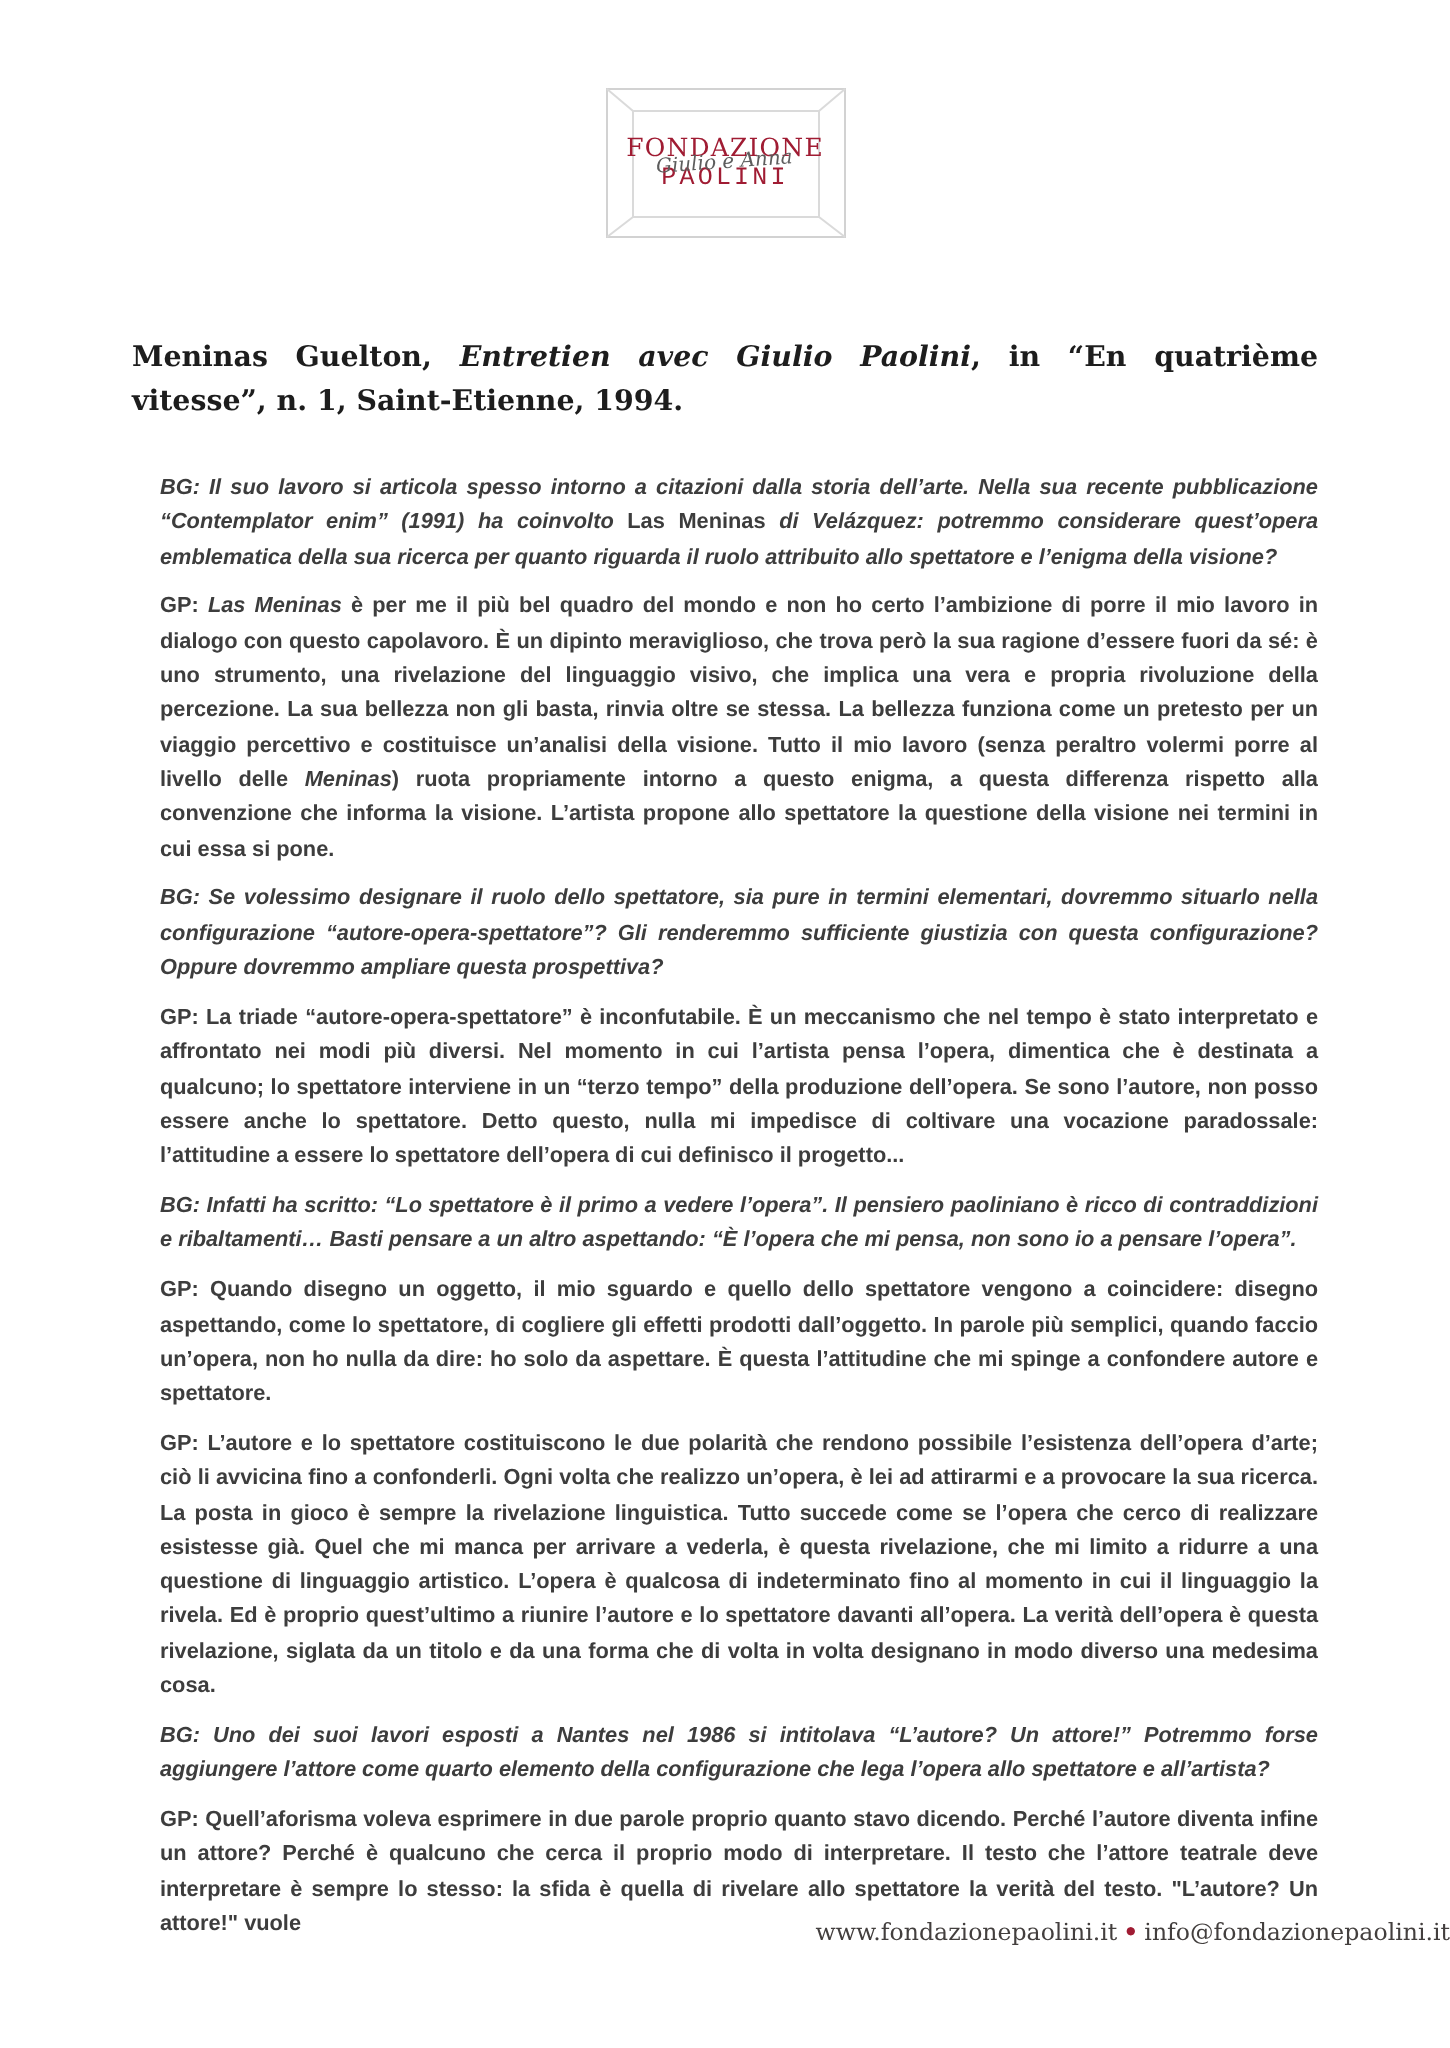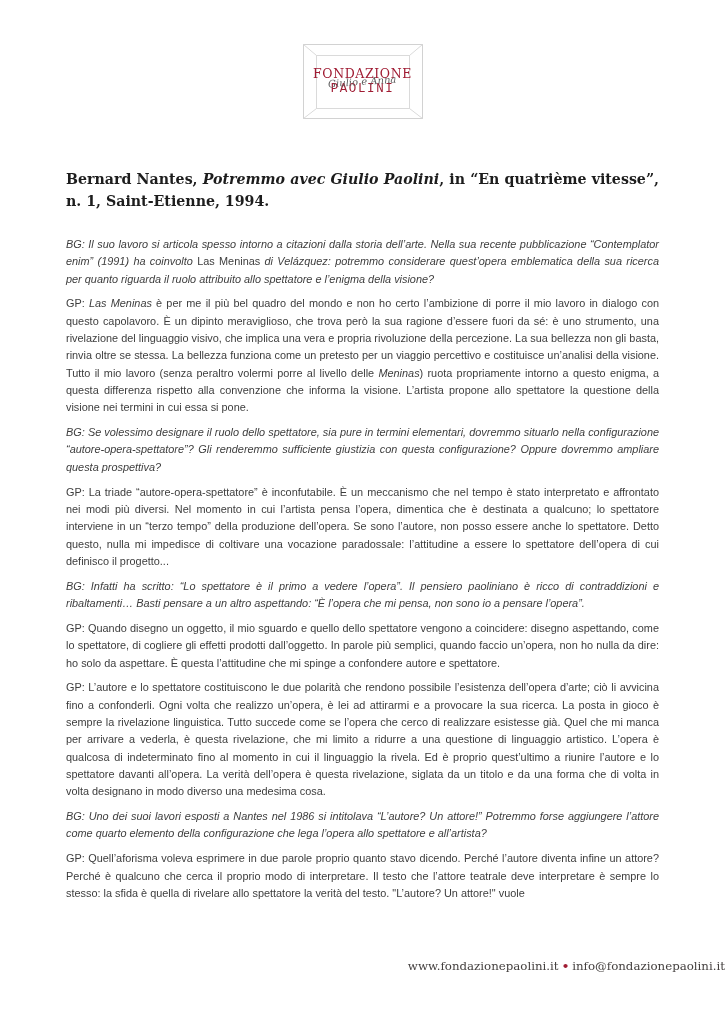--- a/index.html
+++ b/index.html
@@ -59,25 +59,26 @@
     font-size: 14.2px;
     line-height: 21.5px;
     color: #1d1d1d;
     text-align: justify;
   }
   .doc-title .em { font-style: italic; }
 
   
   .doc-body {
     position: absolute;
-    left: 66px; right: 66px; top: 236px;
+    left: 80px; right: 66px; top: 236px;
     font-size: 10.9px;
     line-height: 17.3px;
     color: #3d3d3d;
     text-align: justify;
+    font-weight: bold;
   }
   .doc-body p { margin: 0 0 7.6px 0; }
   .para.bg { font-style: italic; }
   .para.bg .em { font-style: normal; }
   .para.gp .em { font-style: italic; }
 
   
   .doc-footer {
     position: absolute;
     left: 0; right: 0; top: 959px;
@@ -104,21 +105,21 @@
       <line x1="119.5" y1="74.5" x2="106.5" y2="64.5" stroke="#dadada" stroke-width="1"></line>
     </svg>
     <div class="logo-text">
       <span class="logo-line1">FONDAZIONE</span>
       <span class="logo-script">Giulio e Anna</span>
       <span class="logo-line2">PAOLINI</span>
     </div>
   </div>
 
   <div class="doc-title">
-    <span>Bernard Nantes, </span><span class="em">Potremmo avec Giulio Paolini</span><span>, in “En quatrième vitesse”, n. 1, Saint-Etienne, 1994.</span>
+    <span>Meninas Guelton, </span><span class="em">Entretien avec Giulio Paolini</span><span>, in “En quatrième vitesse”, n. 1, Saint-Etienne, 1994.</span>
   </div>
 
   <div class="doc-body">
       <p class="para bg"><span>BG: Il suo lavoro si articola spesso intorno a citazioni dalla storia dell’arte. Nella sua recente pubblicazione “Contemplator enim” (1991) ha coinvolto </span><span class="em">Las Meninas</span><span> di Velázquez: potremmo considerare quest’opera emblematica della sua ricerca per quanto riguarda il ruolo attribuito allo spettatore e l’enigma della visione?</span></p>
       <p class="para gp"><span>GP: </span><span class="em">Las Meninas</span><span> è per me il più bel quadro del mondo e non ho certo l’ambizione di porre il mio lavoro in dialogo con questo capolavoro. È un dipinto meraviglioso, che trova però la sua ragione d’essere fuori da sé: è uno strumento, una rivelazione del linguaggio visivo, che implica una vera e propria rivoluzione della percezione. La sua bellezza non gli basta, rinvia oltre se stessa. La bellezza funziona come un pretesto per un viaggio percettivo e costituisce un’analisi della visione. Tutto il mio lavoro (senza peraltro volermi porre al livello delle </span><span class="em">Meninas</span><span>) ruota propriamente intorno a questo enigma, a questa differenza rispetto alla convenzione che informa la visione. L’artista propone allo spettatore la questione della visione nei termini in cui essa si pone.</span></p>
       <p class="para bg"><span>BG: Se volessimo designare il ruolo dello spettatore, sia pure in termini elementari, dovremmo situarlo nella configurazione “autore-opera-spettatore”? Gli renderemmo sufficiente giustizia con questa configurazione? Oppure dovremmo ampliare questa prospettiva?</span></p>
       <p class="para gp"><span>GP: La triade “autore-opera-spettatore” è inconfutabile. È un meccanismo che nel tempo è stato interpretato e affrontato nei modi più diversi. Nel momento in cui l’artista pensa l’opera, dimentica che è destinata a qualcuno; lo spettatore interviene in un “terzo tempo” della produzione dell’opera. Se sono l’autore, non posso essere anche lo spettatore. Detto questo, nulla mi impedisce di coltivare una vocazione paradossale: l’attitudine a essere lo spettatore dell’opera di cui definisco il progetto...</span></p>
       <p class="para bg"><span>BG: Infatti ha scritto: “Lo spettatore è il primo a vedere l’opera”. Il pensiero paoliniano è ricco di contraddizioni e ribaltamenti… Basti pensare a un altro aspettando: “È l’opera che mi pensa, non sono io a pensare l’opera”.</span></p>
       <p class="para gp"><span>GP: Quando disegno un oggetto, il mio sguardo e quello dello spettatore vengono a coincidere: disegno aspettando, come lo spettatore, di cogliere gli effetti prodotti dall’oggetto. In parole più semplici, quando faccio un’opera, non ho nulla da dire: ho solo da aspettare. È questa l’attitudine che mi spinge a confondere autore e spettatore.</span></p>
       <p class="para gp"><span>GP: L’autore e lo spettatore costituiscono le due polarità che rendono possibile l’esistenza dell’opera d’arte; ciò li avvicina fino a confonderli. Ogni volta che realizzo un’opera, è lei ad attirarmi e a provocare la sua ricerca. La posta in gioco è sempre la rivelazione linguistica. Tutto succede come se l’opera che cerco di realizzare esistesse già. Quel che mi manca per arrivare a vederla, è questa rivelazione, che mi limito a ridurre a una questione di linguaggio artistico. L’opera è qualcosa di indeterminato fino al momento in cui il linguaggio la rivela. Ed è proprio quest’ultimo a riunire l’autore e lo spettatore davanti all’opera. La verità dell’opera è questa rivelazione, siglata da un titolo e da una forma che di volta in volta designano in modo diverso una medesima cosa.</span></p>

